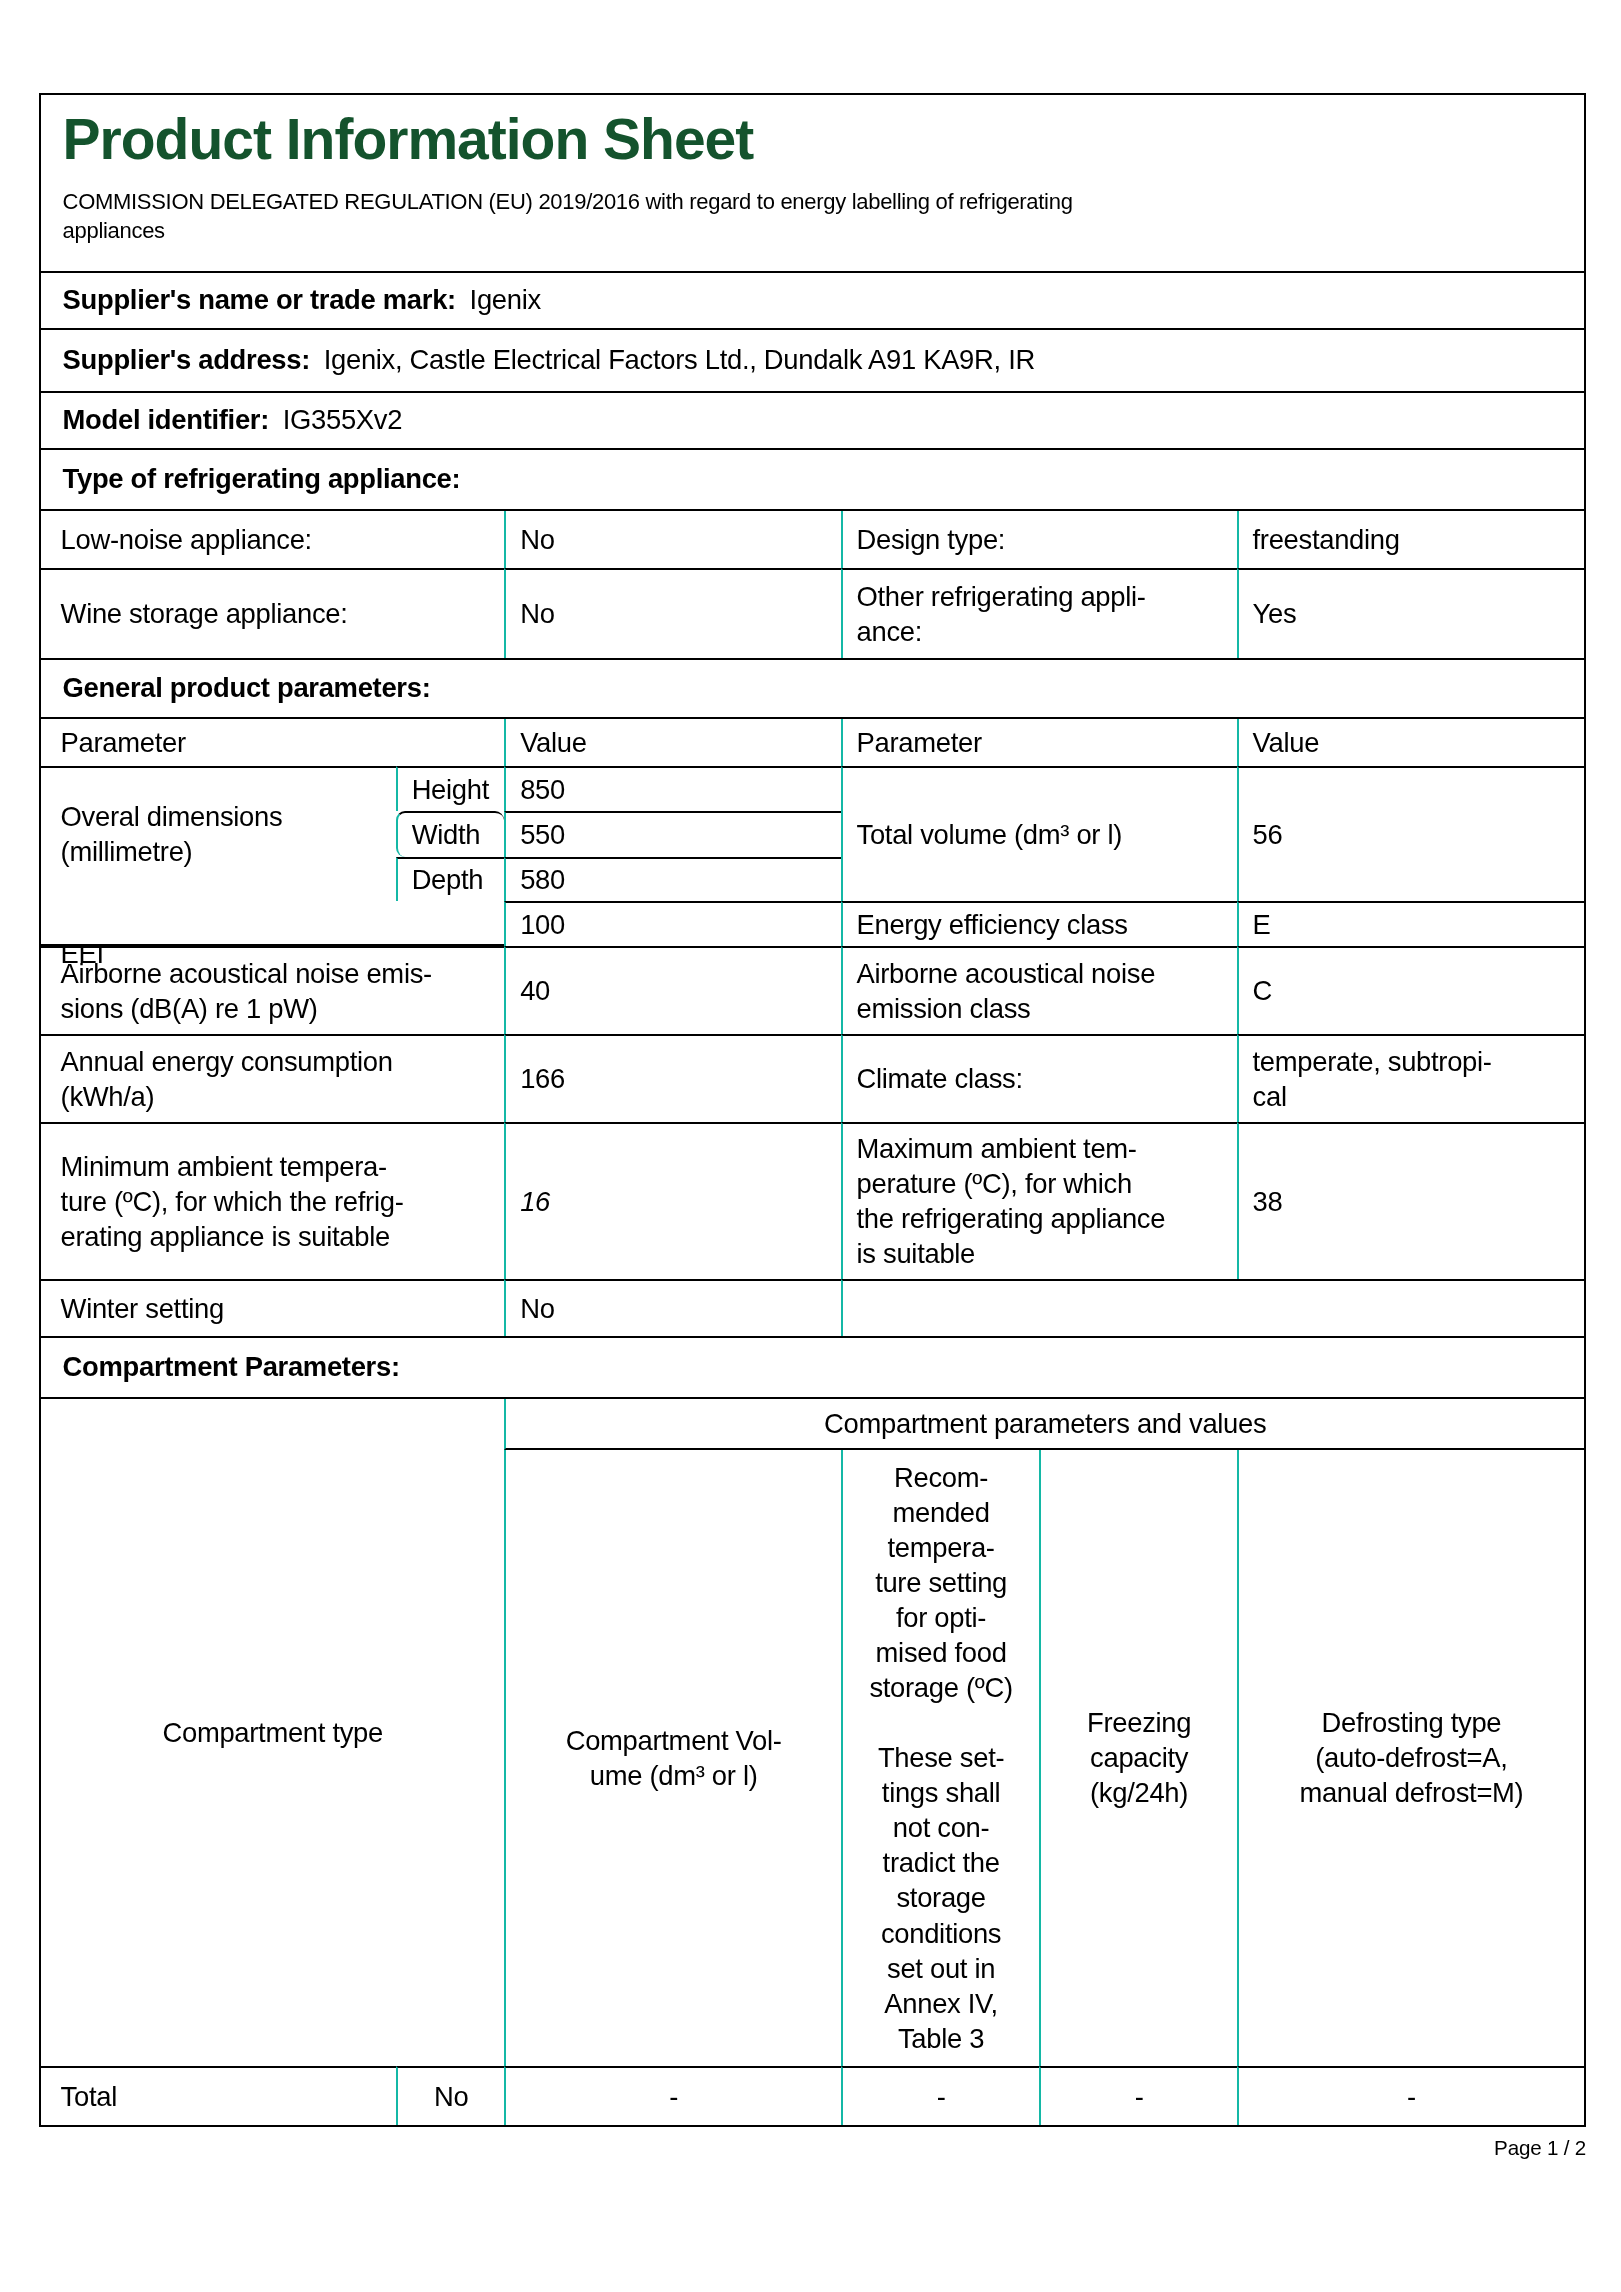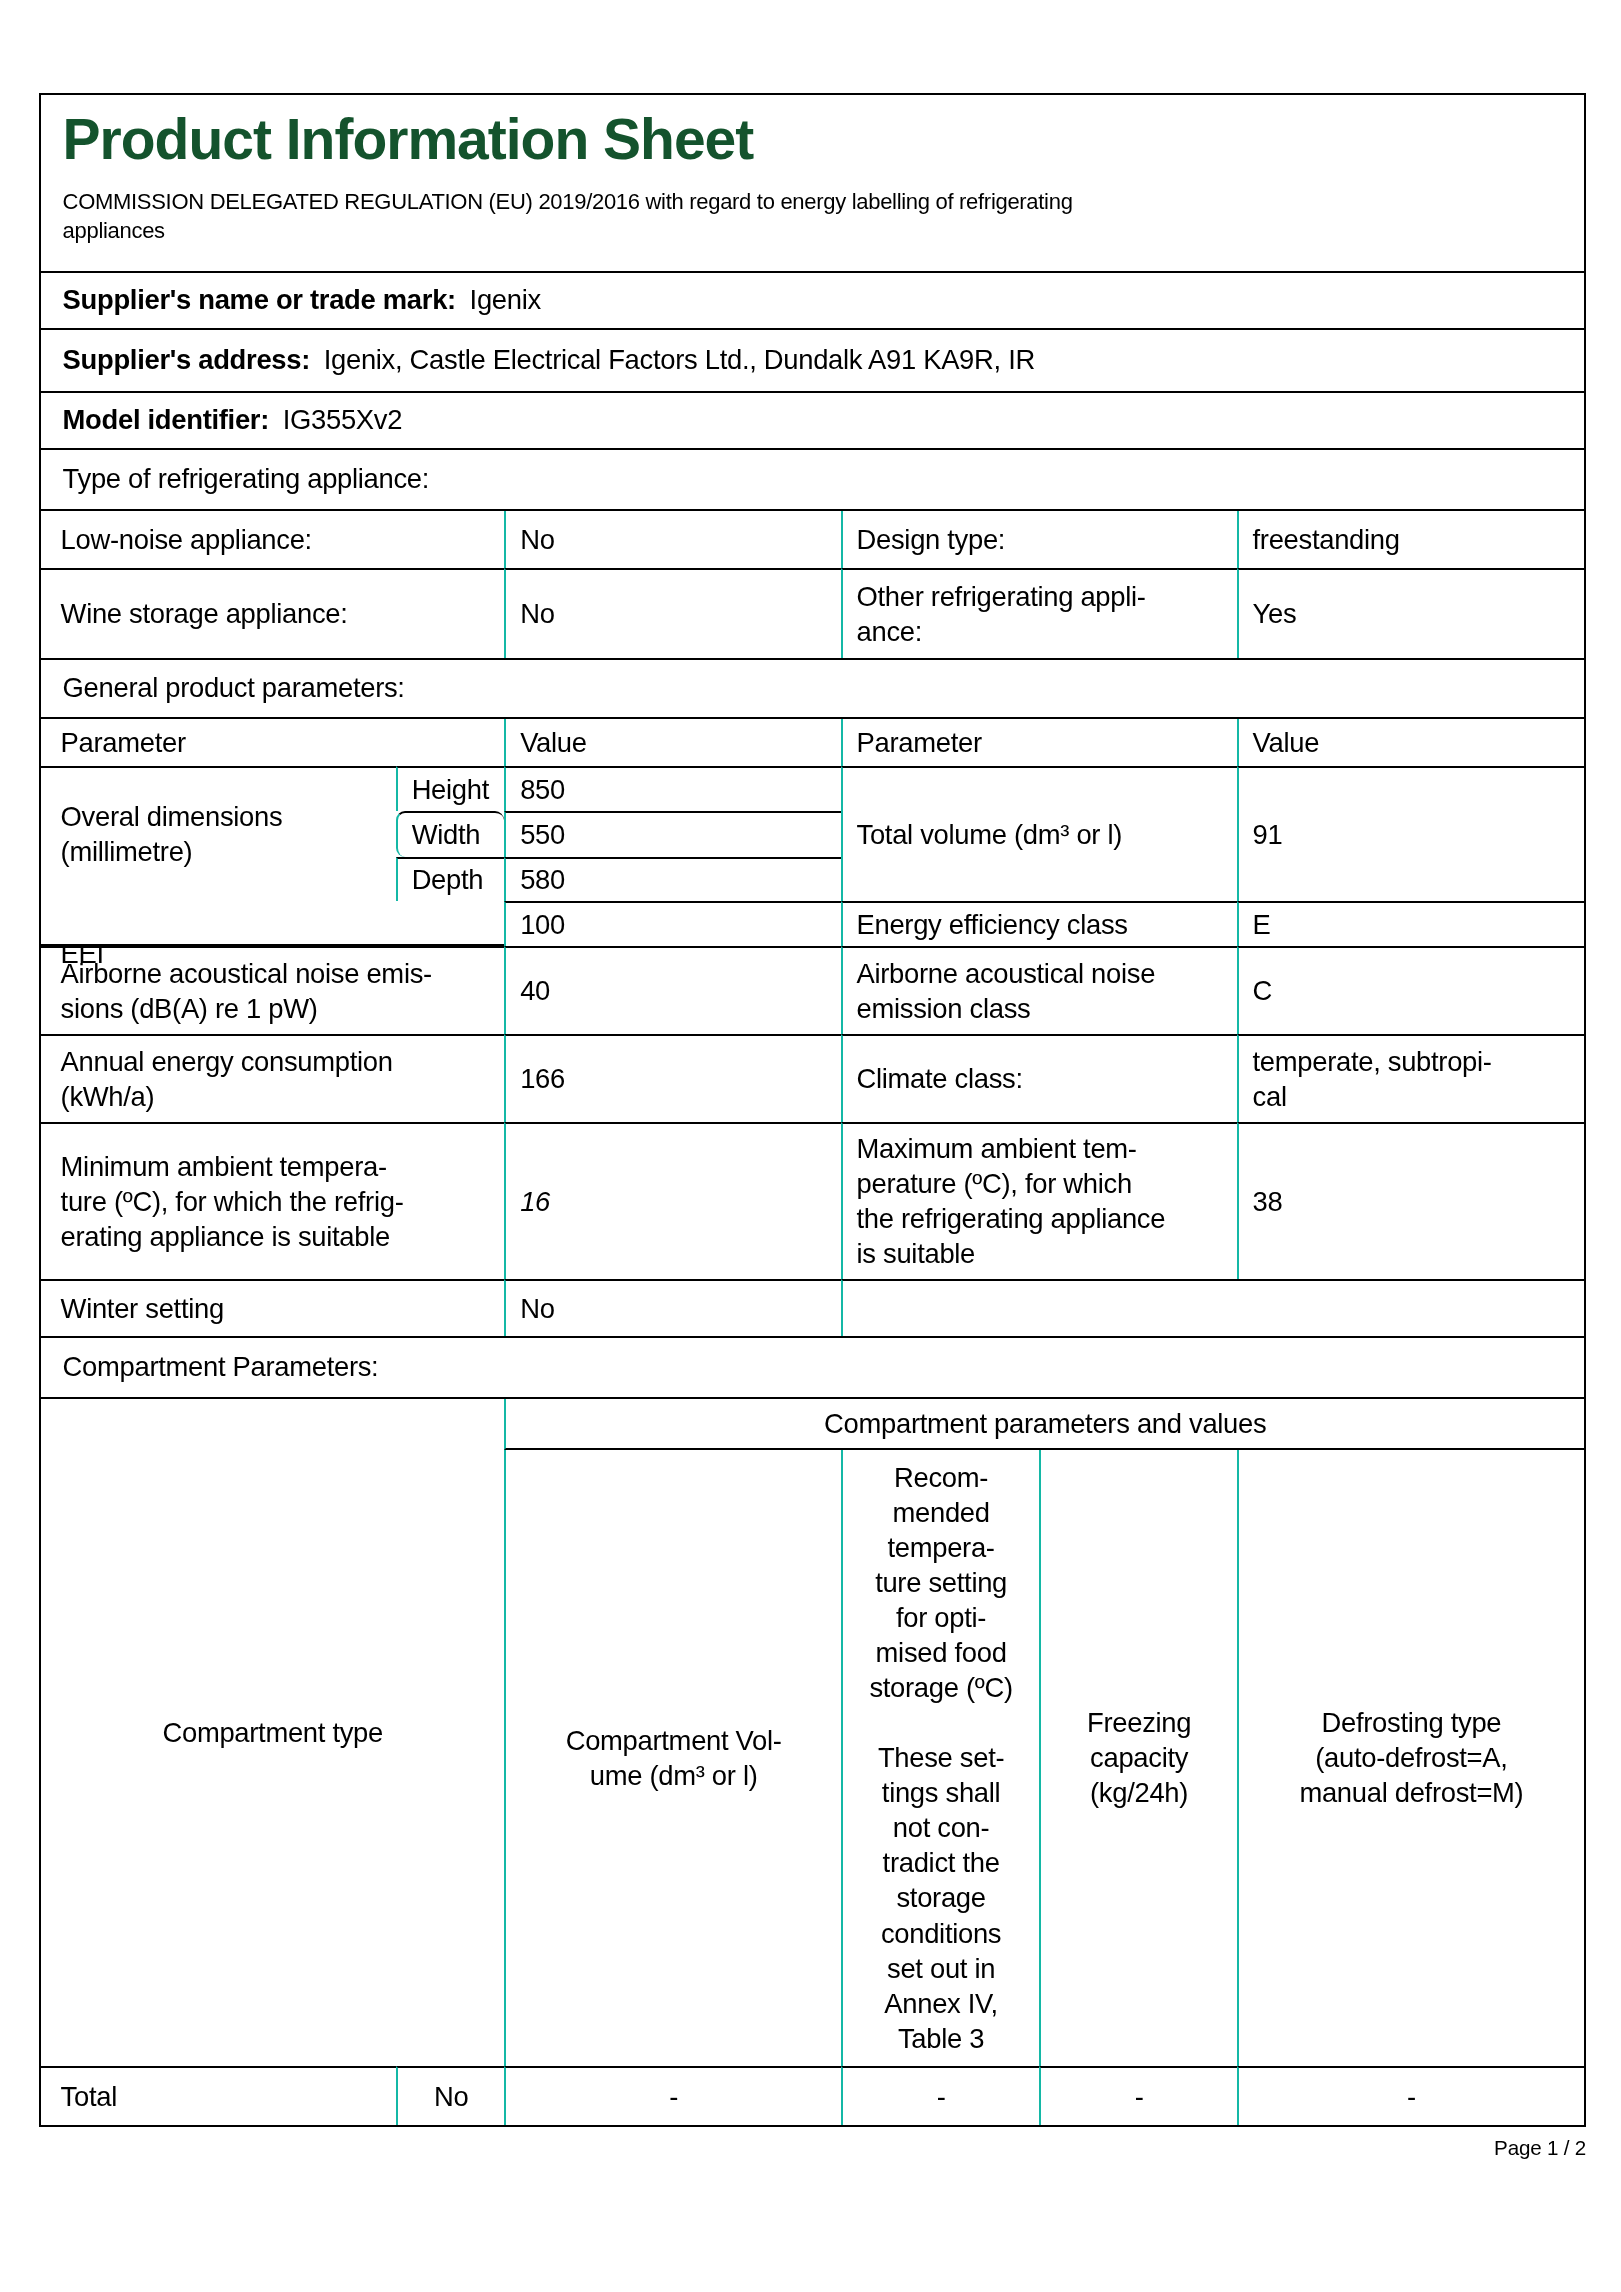--- a/index.html
+++ b/index.html
@@ -34,21 +34,21 @@
   .kv-row {
     display: flex; align-items: center;
     min-height: 57px; padding: 7.8px 21.6px;
     font-size: 27.4px; letter-spacing: -0.3px;
   }
   .kv-row .lbl { font-weight: 700; }
   .kv-row .val { margin-left: 13.7px; }
   .heading-row {
     display: flex; align-items: center;
     min-height: 61px; padding: 7.8px 21.6px;
-    font-size: 27.4px; font-weight: 400; letter-spacing: -0.3px;
+    font-size: 27.4px; font-weight: 700; letter-spacing: -0.3px;
   }
 
   
   .grid { display: grid; }
   .cell {
     display: flex; align-items: center; justify-content: flex-start;
     padding: 7.8px 11.8px 7.8px 13.7px;
     font-size: 27.4px; line-height: 1.28; letter-spacing: -0.3px;
     white-space: pre-line;
   }
@@ -133,21 +133,21 @@
 
     <div class="cell first bt" style="grid-column:1;grid-row:2/5;">Overal dimensions
 (millimetre)</div>
     <div class="cell bl bt" style="grid-column:2;grid-row:2;">Height</div>
     <div class="cell bl bt" style="grid-column:3;grid-row:2;">850</div>
     <div class="cell bl bt" style="grid-column:2;grid-row:3;border-radius:9px;">Width</div>
     <div class="cell bl bt" style="grid-column:3;grid-row:3;">550</div>
     <div class="cell bl bt" style="grid-column:2;grid-row:4;">Depth</div>
     <div class="cell bl bt" style="grid-column:3;grid-row:4;">580</div>
     <div class="cell bl bt" style="grid-column:4;grid-row:2/5;">Total volume (dm³ or l)</div>
-    <div class="cell bl bt" style="grid-column:5;grid-row:2/5;">91</div>
+    <div class="cell bl bt" style="grid-column:5;grid-row:2/5;">56</div>
 
     <div class="cell first bt" style="grid-column:1/3;grid-row:5;margin-top:43px;">EEI</div>
     <div class="cell bl bt" style="grid-column:3;grid-row:5;">100</div>
     <div class="cell bl bt" style="grid-column:4;grid-row:5;">Energy efficiency class</div>
     <div class="cell bl bt" style="grid-column:5;grid-row:5;">E</div>
 
     <div class="cell first bt" style="grid-column:1/3;grid-row:6;">Airborne acoustical noise emis-
 sions (dB(A) re 1 pW)</div>
     <div class="cell bl bt" style="grid-column:3;grid-row:6;">40</div>
     <div class="cell bl bt" style="grid-column:4;grid-row:6;">Airborne acoustical noise

